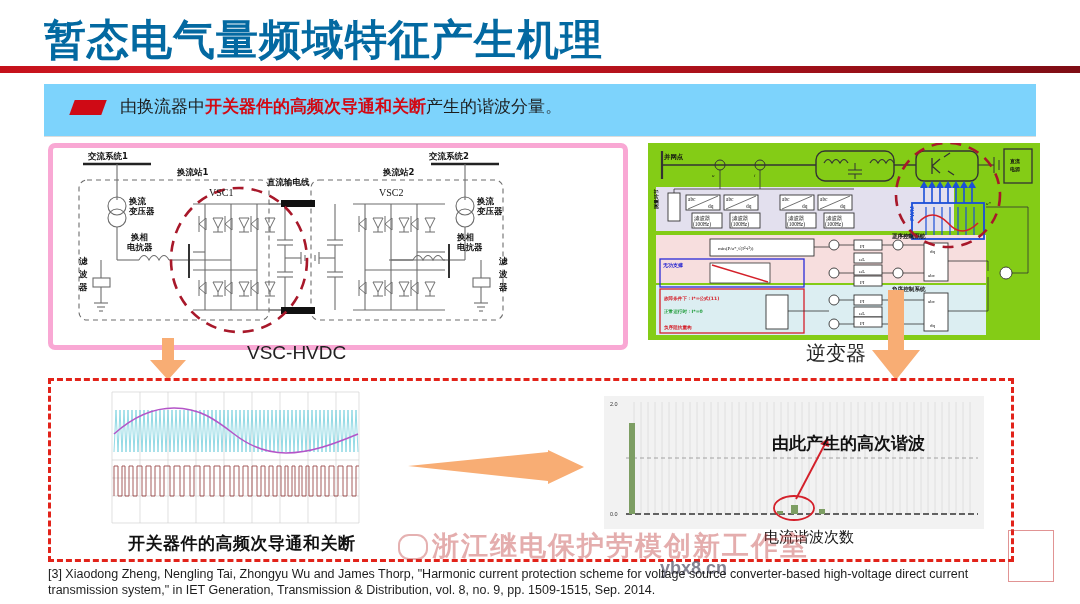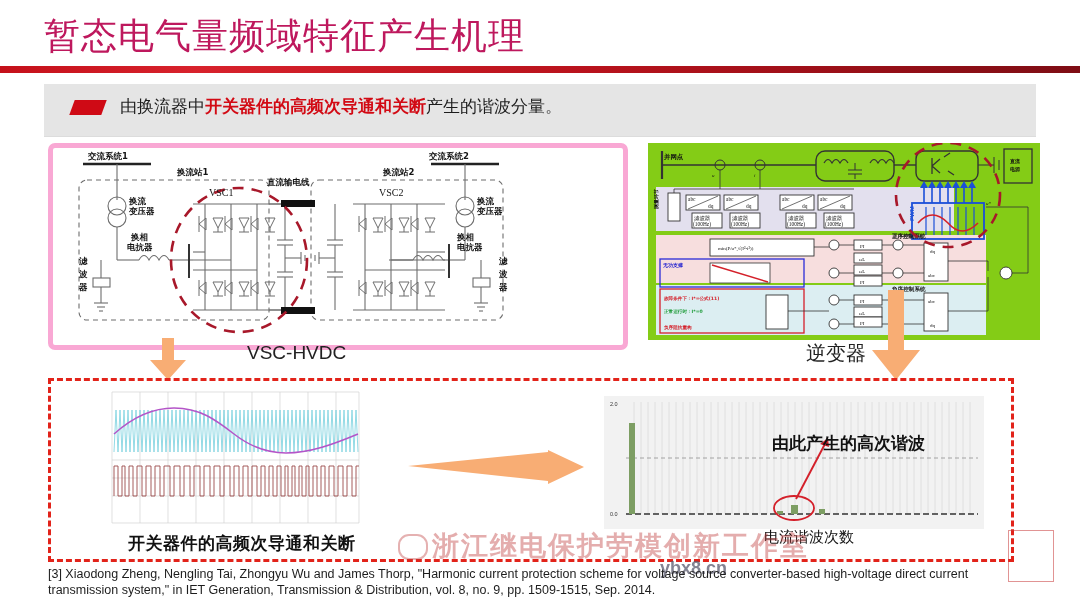--- a/index.html
+++ b/index.html
@@ -1,28 +1,28 @@
 <!DOCTYPE html>
 <html><head>
 <meta charset="utf-8">
 <style>
   html,body{margin:0;padding:0;background:#fff;}
   body{width:1080px;height:604px;overflow:hidden;
        font-family:"Liberation Sans","DejaVu Sans",sans-serif;color:#1a1a1a;}
   .slide{position:relative;width:1080px;height:604px;background:#fff;}
 
   
-  .title{position:absolute;left:44px;top:12px;font-size:36px;font-weight:normal;
-         letter-spacing:1px;color:#be185d;white-space:nowrap;}
+  .title{position:absolute;left:44px;top:12px;font-size:42px;font-weight:bold;
+         letter-spacing:1px;color:#0369a1;white-space:nowrap;}
   .title-rule{position:absolute;left:0;top:66px;width:1080px;height:7px;
         background:linear-gradient(90deg,#c4101a 0%,#d8222c 18%,#b8121c 55%,#7e0d14 100%);}
 
   
   .sub-wrap{position:absolute;left:44px;top:84px;width:992px;height:52px;
-        background:#e5e5e5;border-bottom:1px solid #dcdcdc;text-align:center;}
+        background:#7dd3fc;border-bottom:1px solid #dcdcdc;text-align:center;}
   .bullet{position:absolute;left:28px;top:16px;width:32px;height:15px;background:#cf0a15;
         transform:skewX(-20deg);}
   .sub-text{position:absolute;left:76px;top:11px;font-size:17px;color:#1c1c1c;white-space:nowrap;}
   .sub-text .hl{color:#d20a14;font-weight:bold;}
 
   
   .fig-left{position:absolute;left:48px;top:143px;width:570px;height:197px;
         background:#fff;border:5px solid #f9a8d4;border-radius:7px;}
   .fig-right{position:absolute;left:648px;top:143px;width:392px;height:197px;
         background:#84cc16;overflow:hidden;}

